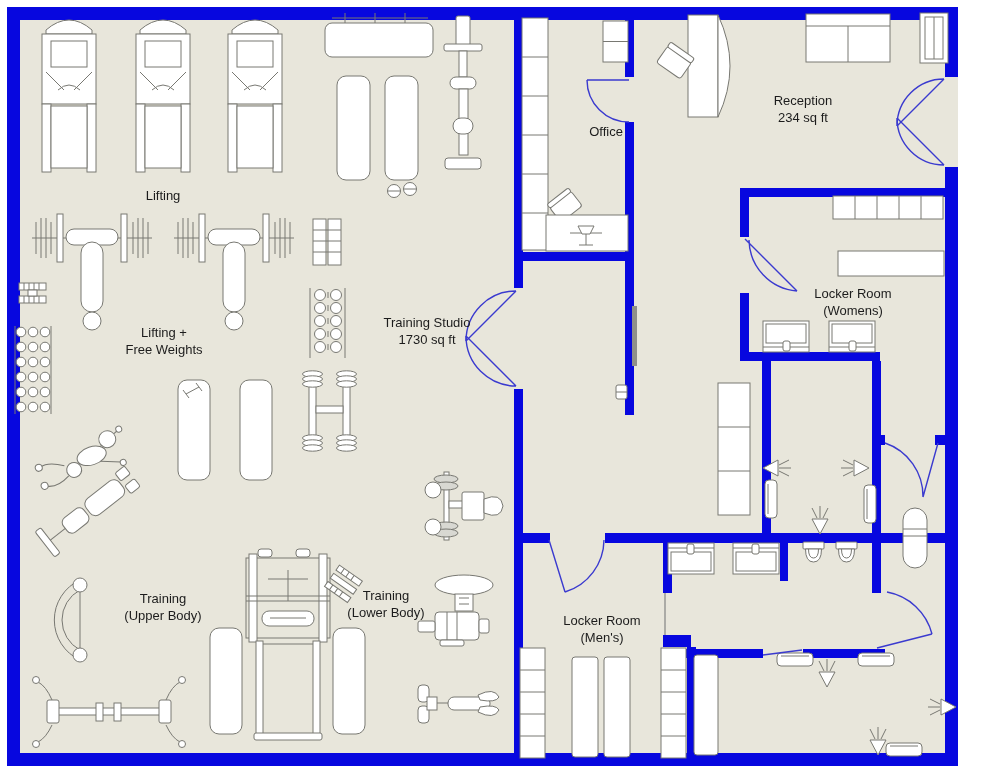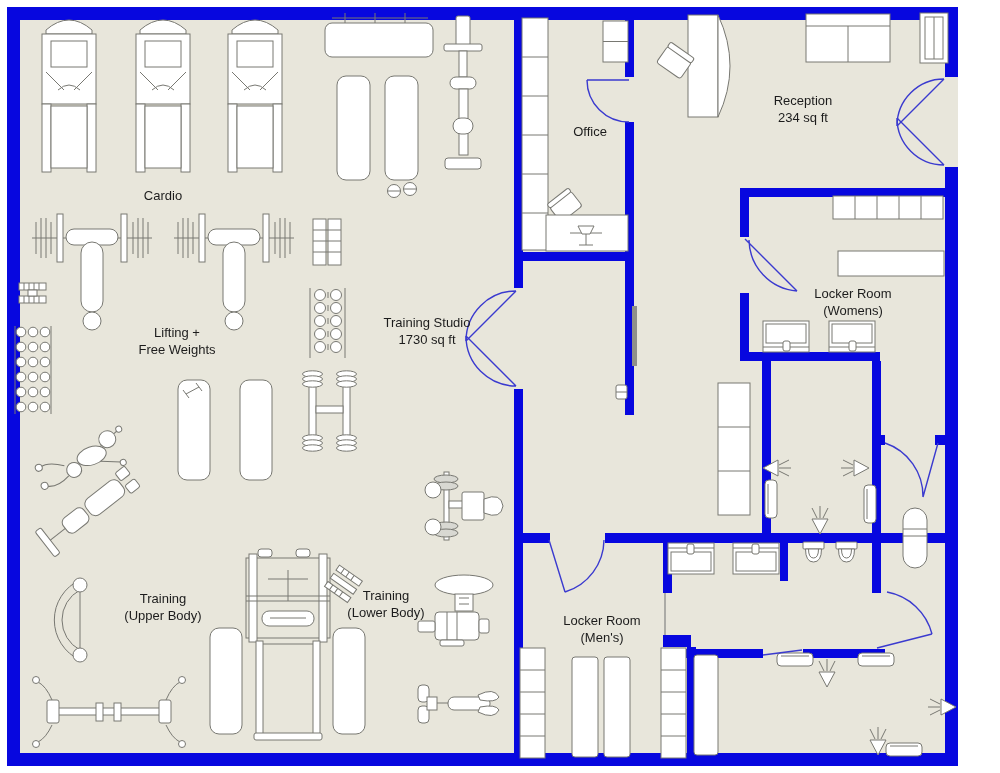--- a/index.html
+++ b/index.html
@@ -389,26 +389,26 @@
     </g>
     <g>
       <path class="door" d="M885 443 A56 56 0 0 1 923 497 M938 443 L923 497"></path>
     </g>
     <g>
       <path class="door" d="M932 634 A57 57 0 0 0 887 592 M877 648 L932 634"></path>
     </g>
     <path class="door" d="M763 655 L802 650"></path>
   </svg>
 
-  <div class="lbl" style="left:163px;top:196px">Cardio</div>
-  <div class="lbl" style="left:177px;top:342px">Lifting +
+  <div class="lbl" style="left:163px;top:196px">Lifting</div>
+  <div class="lbl" style="left:164px;top:342px">Lifting +
 Free Weights</div>
   <div class="lbl" style="left:427px;top:332px">Training Studio
 1730 sq ft</div>
-  <div class="lbl" style="left:590px;top:132px">Office</div>
+  <div class="lbl" style="left:606px;top:132px">Office</div>
   <div class="lbl" style="left:803px;top:110px">Reception
 234 sq ft</div>
   <div class="lbl" style="left:853px;top:303px">Locker Room
 (Womens)</div>
   <div class="lbl" style="left:602px;top:630px">Locker Room
 (Men's)</div>
   <div class="lbl" style="left:163px;top:608px">Training
 (Upper Body)</div>
   <div class="lbl" style="left:386px;top:605px">Training
 (Lower Body)</div>

